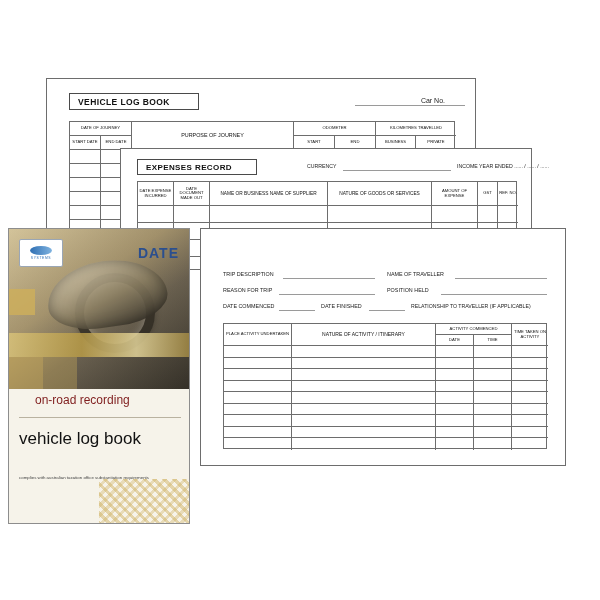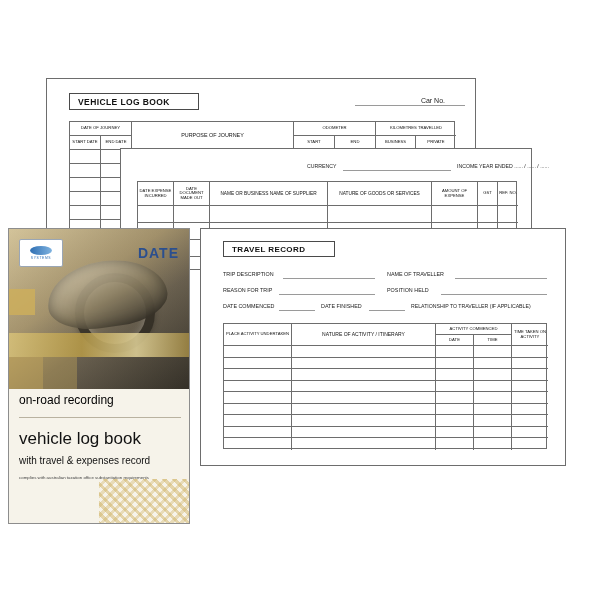--- a/index.html
+++ b/index.html
@@ -75,21 +75,21 @@
     align-items:center;justify-content:center;
   }
   .logo-mark{width:22px;height:9px;border-radius:50%;
     background:linear-gradient(90deg,#2f6fb3,#7fb3e0);}
   .logo-text{font-size:3.4px;color:#2f6fb3;letter-spacing:.6px;margin-top:1px;}
   .vted{position:absolute;right:10px;top:16px;color:#2b4f8e;font-size:14px;
         font-weight:bold;letter-spacing:1px;}
   .cover-band{
     position:absolute;left:0;top:160px;width:182px;height:136px;background:#f6f3ea;
   }
-  .cover-onroad{position:absolute;left:10px;top:164px;font-size:12px;color:#000000;}
+  .cover-onroad{position:absolute;left:26px;top:164px;font-size:12px;color:#7f1d1d;}
   .cover-rule{position:absolute;left:10px;top:188px;width:162px;border-bottom:1px solid #b9b2a0;}
   .cover-title{position:absolute;left:10px;top:200px;font-size:17px;color:#111;}
   .cover-sub{position:absolute;left:10px;top:226px;font-size:10px;color:#111;}
   .cover-fine{position:absolute;left:10px;top:246px;font-size:4.4px;color:#444;width:164px;}
   .cover-pattern{
     position:absolute;left:90px;top:250px;width:92px;height:46px;
     background:
       repeating-linear-gradient(45deg, rgba(205,174,92,.45) 0 3px, transparent 3px 7px),
       repeating-linear-gradient(-45deg, rgba(205,174,92,.35) 0 3px, transparent 3px 7px);
   }
@@ -171,20 +171,21 @@
       <div class="tcell noB" style="left:31px;top:112px;width:31px;height:14px;"></div>
       <div class="tcell noB" style="left:62px;top:112px;width:162px;height:14px;"></div>
       <div class="tcell noB" style="left:224px;top:112px;width:41px;height:14px;"></div>
       <div class="tcell noB" style="left:265px;top:112px;width:41px;height:14px;"></div>
       <div class="tcell noB" style="left:306px;top:112px;width:40px;height:14px;"></div>
       <div class="tcell noB noR" style="left:346px;top:112px;width:40px;height:14px;"></div>
     </div>
   </div>
 
   <div class="sheet" id="expenses">
+    <div class="sheet-title" style="left:16px;top:10px;width:120px;height:16px;font-size:8px;">EXPENSES RECORD</div>
 
     <div class="lbl" style="left:186px;top:14px;font-size:5.2px;">CURRENCY</div>
     <div class="rule" style="left:222px;top:21px;width:108px;"></div>
     <div class="lbl" style="left:336px;top:14px;font-size:5.2px;">INCOME YEAR ENDED ...... / ...... / ......</div>
 
     <div class="tbl" style="left:16px;top:32px;width:380px;height:76px;">
       <div class="tcell tiny" style="left:0;top:0;width:36px;height:24px;">DATE EXPENSE INCURRED</div>
       <div class="tcell tiny" style="left:36px;top:0;width:36px;height:24px;">DATE DOCUMENT MADE OUT</div>
       <div class="tcell" style="left:72px;top:0;width:118px;height:24px;font-size:4.8px;">NAME OR BUSINESS NAME OF SUPPLIER</div>
       <div class="tcell" style="left:190px;top:0;width:104px;height:24px;font-size:4.8px;">NATURE OF GOODS OR SERVICES</div>
@@ -212,21 +213,20 @@
       <div class="tcell noB" style="left:36px;top:58px;width:36px;height:17px;"></div>
       <div class="tcell noB" style="left:72px;top:58px;width:118px;height:17px;"></div>
       <div class="tcell noB" style="left:190px;top:58px;width:104px;height:17px;"></div>
       <div class="tcell noB" style="left:294px;top:58px;width:46px;height:17px;"></div>
       <div class="tcell noB" style="left:340px;top:58px;width:20px;height:17px;"></div>
       <div class="tcell noB noR" style="left:360px;top:58px;width:20px;height:17px;"></div>
     </div>
   </div>
 
   <div class="sheet" id="travel">
-    <div class="sheet-title" style="left:22px;top:12px;width:112px;height:16px;font-size:8px;">TRAVEL RECORD</div>
 
     <div class="lbl" style="left:22px;top:42px;font-size:5.4px;">TRIP DESCRIPTION</div>
     <div class="rule" style="left:82px;top:49px;width:92px;"></div>
     <div class="lbl" style="left:186px;top:42px;font-size:5.4px;">NAME OF TRAVELLER</div>
     <div class="rule" style="left:254px;top:49px;width:92px;"></div>
 
     <div class="lbl" style="left:22px;top:58px;font-size:5.4px;">REASON FOR TRIP</div>
     <div class="rule" style="left:78px;top:65px;width:96px;"></div>
     <div class="lbl" style="left:186px;top:58px;font-size:5.4px;">POSITION HELD</div>
     <div class="rule" style="left:240px;top:65px;width:106px;"></div>
@@ -315,17 +315,16 @@
       <div class="logo-text">SYSTEMS</div>
     </div>
 
     <div class="vted">DATE</div>
 
     <div class="cover-band"></div>
     <div class="cover-pattern"></div>
     <div class="cover-onroad">on-road recording</div>
     <div class="cover-rule"></div>
     <div class="cover-title">vehicle log book</div>
-    <div class="cover-sub">with travel &amp; expenses record</div>
     <div class="cover-fine">complies with australian taxation office substantiation requirements</div>
   </div>
 
 </div>
 
 </body></html>

